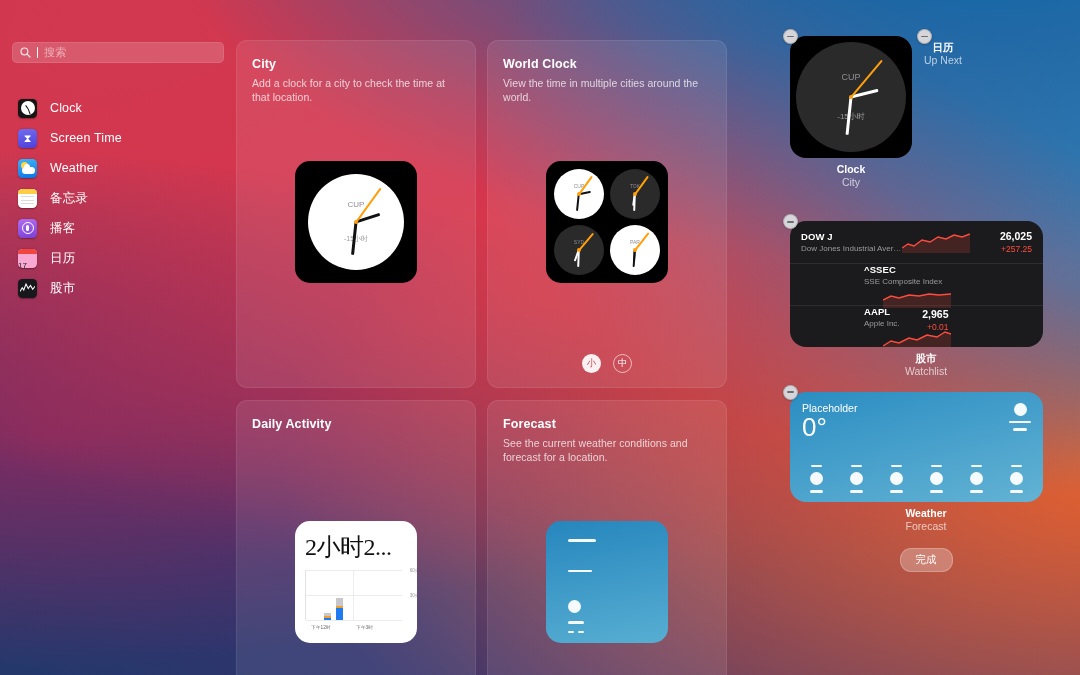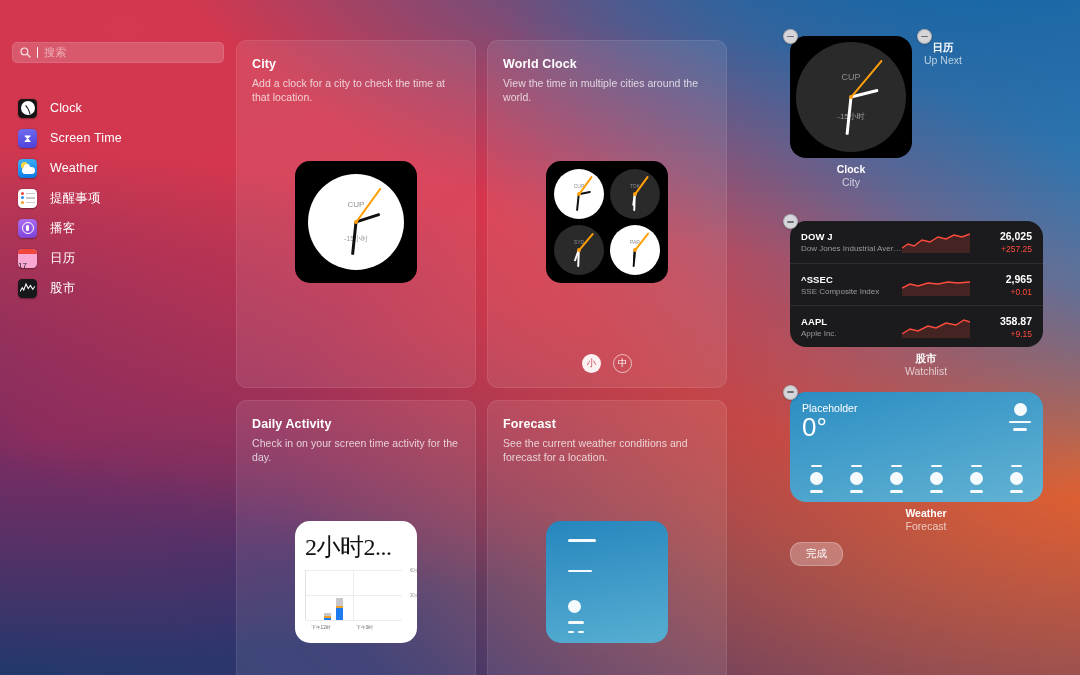--- a/index.html
+++ b/index.html
@@ -166,41 +166,41 @@
   .w-small { width:122px; height:122px; border-radius:16px; overflow:hidden; }
   .cal-tile { background:#fff; padding:12px 11px 0; }
   .cal-day { font-size:8px; font-weight:bold; color:#fb3b30; letter-spacing:0.6px; }
   .cal-num { font-size:27px; color:#1c1c1e; line-height:1.05; margin-top:1px; font-weight:400; }
   .cal-note{ font-size:9px; color:#6e6e73; margin-top:7px; }
 
   .stocks-tile {
     width:253px; border-radius:16px; background:#1b1b1d; overflow:hidden;
   }
   .srow { display:flex; align-items:center; height:42px; padding:0 11px; }
-  .srow + .srow { border-top:0.5px solid #2e2e30; }
+  .srow + .srow { border-top:0.5px solid #2e2e30;flex-direction:column; }
   .s-left { width:105px; }
   .s-sym { font-size:9.5px; font-weight:bold; color:#fff; letter-spacing:0.1px; }
   .s-name{ font-size:8px; color:#9a9a9e; margin-top:2px; white-space:nowrap; overflow:hidden; text-overflow:ellipsis; }
   .s-mid { flex:1; display:flex; justify-content:center; }
   .s-right { text-align:right; width:64px; }
   .s-price{ font-size:10.5px; font-weight:bold; color:#fff; }
   .s-chg  { font-size:8.5px; margin-top:2px; }
 
   .weather-tile {
     width:253px; height:110px; border-radius:16px;
     background:linear-gradient(165deg,#2b8dc2 0%,#63b3d4 100%);
     padding:10px 12px 0; position:relative;
   }
   .wt-place { font-size:10.5px; color:#fff; font-weight:500; }
   .wt-temp  { font-size:26px; color:#fff; line-height:1.05; font-weight:300; }
   .wt-corner{ position:absolute; right:12px; top:11px; display:flex; flex-direction:column; align-items:center; gap:5px; }
   .wt-days  { position:absolute; left:12px; right:12px; bottom:9px; display:flex; justify-content:space-between; }
   .wt-day   { display:flex; flex-direction:column; align-items:center; gap:5px; width:28px; }
 
-  .done-wrap { display:flex; margin-top:9px; }
+  .done-wrap { display:flex; justify-content:center; margin-top:15px; }
   .done-btn {
     padding:4px 15px; border-radius:11px; font-size:10.5px; color:#fff;
     background:rgba(255,255,255,0.26); border:0.5px solid rgba(255,255,255,0.22);
   }
 </style>
 </head>
 <body>
 
 <div id="wallpaper">
   <div class="layer bg-base"></div>
@@ -240,38 +240,30 @@
     </div>
 
     <div class="app-item">
       <span class="app-icon ic-weather">
           <i class="sun"></i>
           <i class="cloud"></i>
         </span>
       <span class="app-label">Weather</span>
     </div>
 
-
-    <div class="app-item">
-      <span class="app-icon ic-reminders">
-        <span class="row">
-            <i class="dot" style="background:#f2453d"></i>
-            <i class="bar"></i>
-          </span>
-        <span class="row">
-            <i class="dot" style="background:#2b8df0"></i>
-            <i class="bar"></i>
-          </span>
-        <span class="row">
-            <i class="dot" style="background:#f0a02a"></i>
-            <i class="bar"></i>
-          </span>
+    <div class="app-item">
+      <span class="app-icon ic-notes">
+        <i class="top" style="display:block"></i>
+          <i class="ln" style="display:block"></i>
+          <i class="ln" style="display:block"></i>
+          <i class="ln" style="display:block"></i>
       </span>
-      <span class="app-label">提醒事项</span>
-    </div>
+      <span class="app-label">备忘录</span>
+    </div>
+
 
     <div class="app-item">
       <span class="app-icon ic-podcasts">
           <span class="ring"></span>
         </span>
       <span class="app-label">播客</span>
     </div>
 
     <div class="app-item">
       <span class="app-icon ic-calendar">
@@ -357,21 +349,20 @@
       </div>
     </div>
     <div class="size-picker">
       <div class="size-btn active">小</div>
       <div class="size-btn">中</div>
     </div>
   </div>
 
   <div class="gcard c3">
     <div class="gcard-title">Daily Activity</div>
-    <div class="gcard-desc">Check in on your screen time activity for the day.</div>
     <div class="gcard-stage">
       <div class="w-sq st-tile" style="width:122px;height:122px">
         <div class="st-big">2小时2...</div>
         <div class="st-chart" id="stChart">
           <div class="st-plot" id="stPlot">
               <div class="st-grid" style="top: 0px;"></div>
               <span class="st-ylab" style="top: -2px; right: -22px;">60分钟</span>
               <div class="st-grid" style="top: 25px;"></div>
               <span class="st-ylab" style="top: 23px; right: -22px;">30分钟</span>
               <div class="st-grid" style="top: 50px;"></div>

